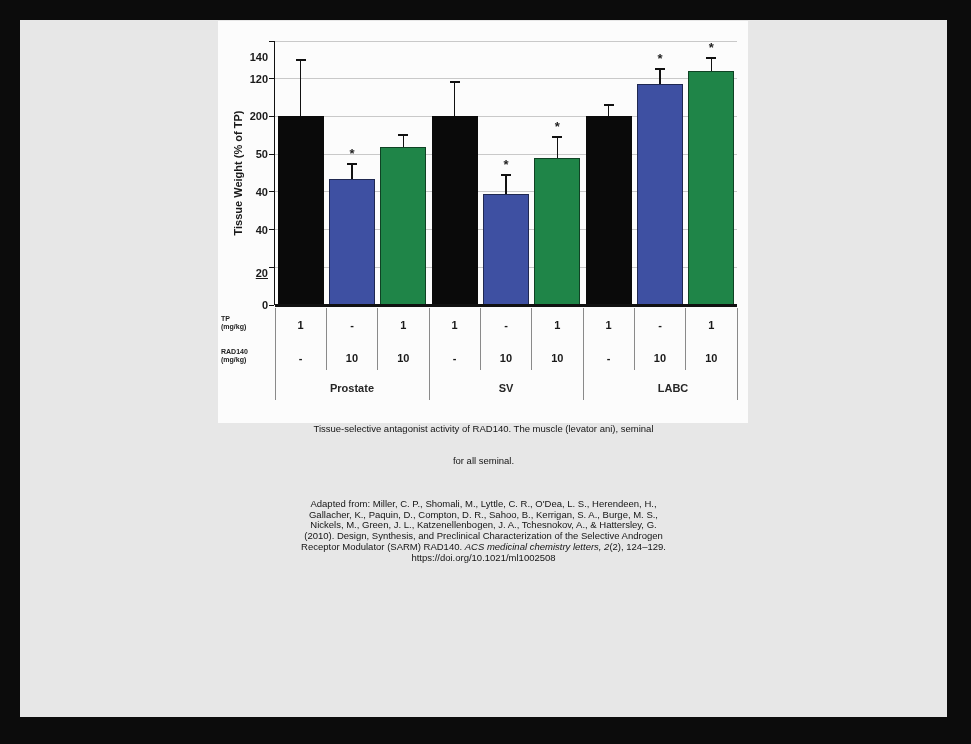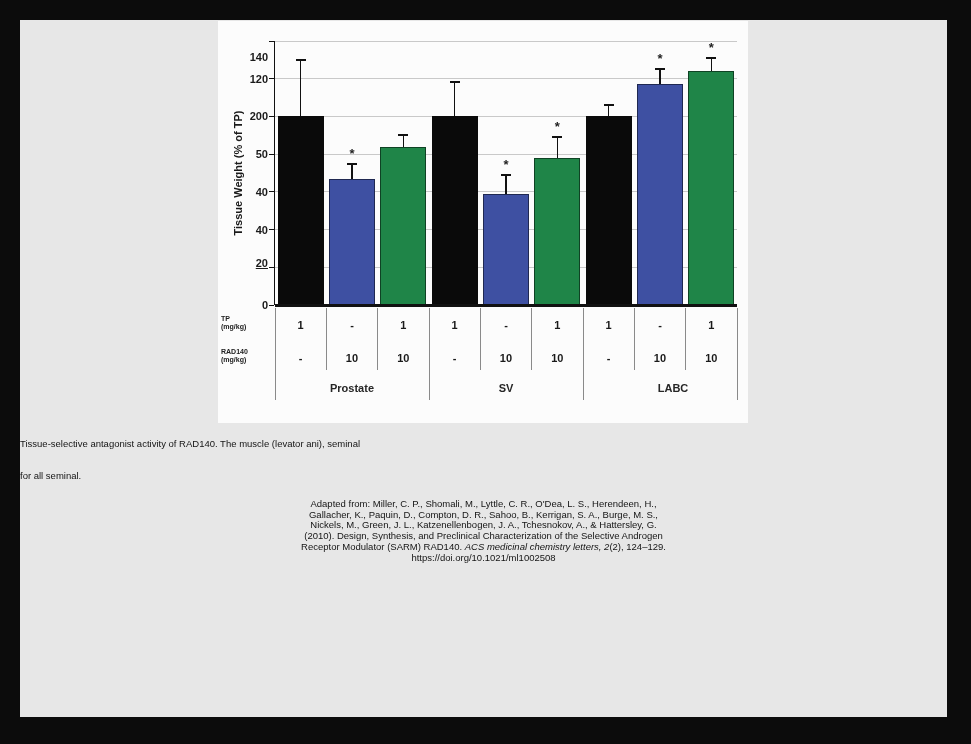--- a/index.html
+++ b/index.html
@@ -19,21 +19,21 @@
   .whisker{position:absolute;background:#111;}
   .cap{position:absolute;background:#111;}
   .star{position:absolute;width:20px;text-align:center;font-weight:bold;font-size:13px;color:#222;line-height:13px;}
   .colline{position:absolute;width:1px;background:#8a8a8a;}
   .cellval{position:absolute;text-align:center;font-weight:bold;font-size:11px;color:#1a1a1a;line-height:14px;}
   .grouplabel{position:absolute;text-align:center;font-size:11px;font-weight:600;color:#262626;line-height:14px;}
   .rowhead{position:absolute;left:3px;width:52px;font-size:7px;font-weight:bold;color:#222;line-height:8px;}
   .ylabel{position:absolute;left:-87px;top:145px;width:214px;height:14px;text-align:center;
           transform:rotate(-90deg);font-weight:bold;font-size:11px;color:#1a1a1a;line-height:14px;}
   .xlabel{position:absolute;left:57px;top:381px;width:462px;text-align:center;font-weight:bold;font-size:11.5px;color:#1a1a1a;}
-  .caption{position:absolute;top:419px;left:0;width:100%;text-align:left;
+  .caption{position:absolute;top:404px;left:0;width:100%;text-align:center;
            font-size:9.5px;line-height:10.7px;color:#141414;}
   .reference{position:absolute;top:479px;left:0;width:100%;text-align:center;
            font-size:9.5px;line-height:10.7px;color:#141414;}
   .reference i{font-style:italic;}
 </style>
 </head>
 <body>
 
 <div class="page">
 
@@ -44,21 +44,21 @@
         <div class="gridline" style="left: 57px; top: 208.071px; width: 462px;"></div>
         <div class="gridline" style="left: 57px; top: 170.357px; width: 462px;"></div>
         <div class="gridline" style="left: 57px; top: 132.643px; width: 462px;"></div>
         <div class="gridline" style="left: 57px; top: 94.9286px; width: 462px;"></div>
         <div class="gridline" style="left: 57px; top: 57.2143px; width: 462px;"></div>
         <div class="gridline" style="left: 57px; top: 19.5px; width: 462px;"></div>
         <div class="axisline" style="left: 55.5px; top: 20px; width: 1.5px; height: 264px;"></div>
         <div class="tick" style="left: 51px; top: 283.5px; width: 5px; height: 1px;"></div>
         <div class="ticklabel" style="left: 16px; top: 277px;">0</div>
         <div class="tick" style="left: 51px; top: 245.786px; width: 5px; height: 1px;"></div>
-        <div class="ticklabel" style="left: 16px; top: 235px; text-decoration: underline;">20</div>
+        <div class="ticklabel" style="left: 16px; top: 245px; text-decoration: underline;">20</div>
         <div class="tick" style="left: 51px; top: 208.071px; width: 5px; height: 1px;"></div>
         <div class="ticklabel" style="left: 16px; top: 201.571px;">40</div>
         <div class="tick" style="left: 51px; top: 170.357px; width: 5px; height: 1px;"></div>
         <div class="ticklabel" style="left: 16px; top: 163.857px;">40</div>
         <div class="tick" style="left: 51px; top: 132.643px; width: 5px; height: 1px;"></div>
         <div class="ticklabel" style="left: 16px; top: 126.143px;">50</div>
         <div class="tick" style="left: 51px; top: 94.9286px; width: 5px; height: 1px;"></div>
         <div class="ticklabel" style="left: 16px; top: 88.4286px;">200</div>
         <div class="tick" style="left: 51px; top: 57.2143px; width: 5px; height: 1px;"></div>
         <div class="ticklabel" style="left: 16px; top: 50.7143px;">120</div>

